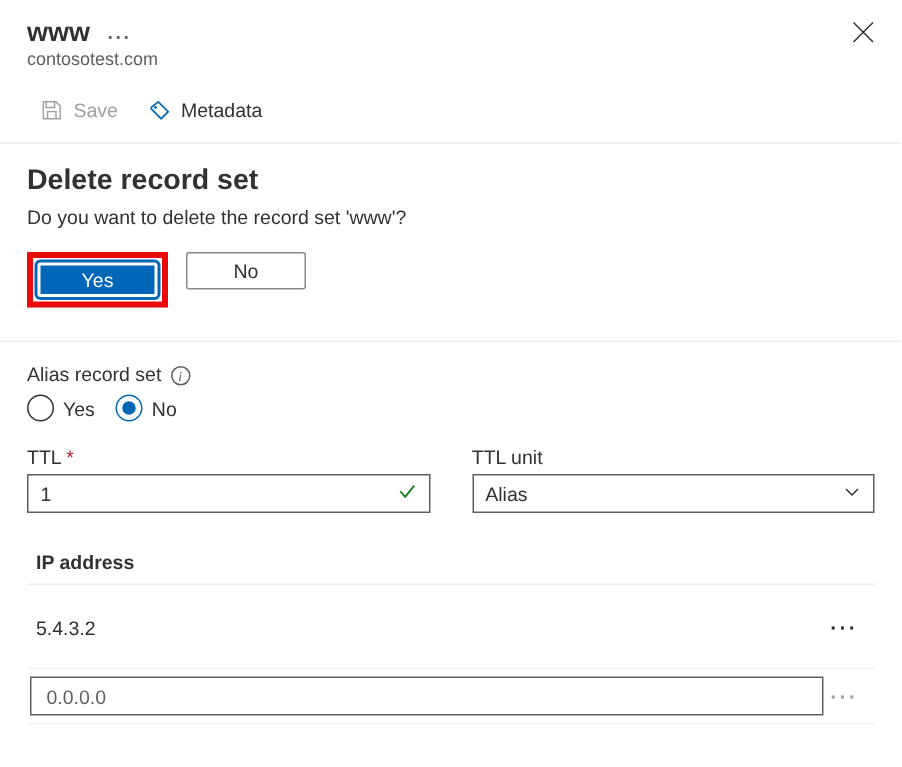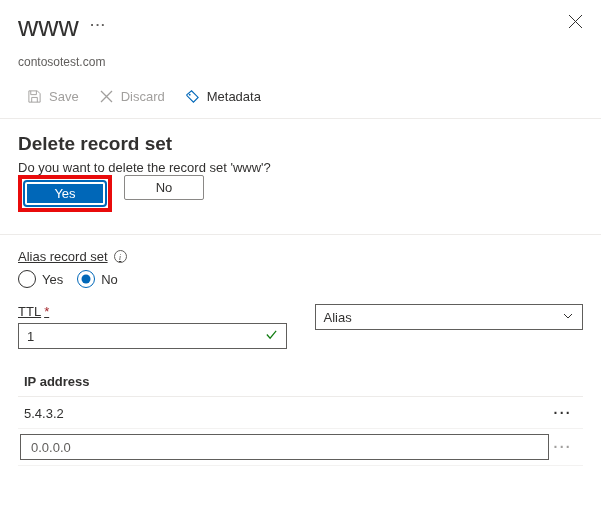--- a/index.html
+++ b/index.html
@@ -10,41 +10,41 @@
       width: 601px;
       height: 511px;
       overflow: hidden;
       font-size: 13px;
     }
     .header {
       padding: 11px 18px 4px 18px;
       position: relative;
     }
     .header-title {
-      font-size: 28px;
-      font-weight: 400;
+      font-size: 18px;
+      font-weight: 700;
       color: #323130;
       letter-spacing: 0;
       display: inline-block;
     }
     .header-more {
       display: inline-block;
       vertical-align: top;
       margin-left: 8px;
       margin-top: 6px;
       color: #605e5c;
       letter-spacing: 1px;
       font-weight: bold;
       font-size: 13px;
       cursor: pointer;
     }
     .header-sub {
       font-size: 12px;
       color: #605e5c;
-      margin-top: 12px;
+      margin-top: 0px;
     }
     .close-btn {
       position: absolute;
       top: 14px;
       right: 18px;
       cursor: pointer;
     }
     .toolbar {
       display: flex;
       align-items: center;
@@ -77,20 +77,21 @@
       padding: 14px 18px 0 18px;
     }
     .dlg-title {
       font-size: 19px;
       font-weight: 600;
       margin-bottom: 5px;
     }
     .dlg-text {
       font-size: 13px;
       color: #323130;
+      margin-bottom: 16px;
     }
     .btn-row {
       display: flex;
       gap: 12px;
       margin-bottom: 22px;
     }
     .btn {
       min-width: 80px;
       height: 25px;
       font-size: 13px;
@@ -120,22 +121,21 @@
     .divider {
       border: none;
       border-top: 1px solid #edebe9;
       margin: 0 -18px 14px -18px;
     }
     .field-label {
       font-size: 13px;
       color: #323130;
       margin-bottom: 4px;
       display: flex;
-      align-items: center;
-      text-decoration: underline;
+      align-items: flex-end;
     }
     .field-label .req { color: #a4262c; margin-left: 3px; }
     .info-icon {
       width: 13px; height: 13px;
       border: 1px solid #605e5c;
       border-radius: 50%;
       display: inline-flex;
       align-items: center; justify-content: center;
       font-size: 9px;
       margin-left: 6px;
@@ -196,21 +196,21 @@
     .ip-header {
       font-size: 13px;
       font-weight: 600;
       padding: 7px 6px;
       border-bottom: 1px solid #edebe9;
       margin-bottom: 1px;
     }
     .ip-row {
       display: flex;
       align-items: center;
-      padding: 7px 6px;
+      padding: 19px 6px;
       border-bottom: 1px solid #f3f2f1;
       font-size: 13px;
     }
     .ip-row .val { flex: 1; }
     .more-dots {
       color: #323130;
       font-weight: bold;
       letter-spacing: 1.5px;
       padding: 0 5px;
       cursor: pointer;
@@ -249,28 +249,20 @@
 </div>
 
 <div class="toolbar">
   <div class="toolbar-item disabled">
     <span class="icon">
       <svg width="15" height="15" viewBox="0 0 16 16">
           <path fill="none" stroke="#a19f9d" stroke-width="1" d="M2 2 H11 L14 5 V14 H2 Z M4 2 V6 H10 V2 M5 14 V9 H11 V14"></path>
         </svg>
     </span>
     <span>Save</span>
-  </div>
-  <div class="toolbar-item disabled">
-    <span class="icon">
-      <svg width="15" height="15" viewBox="0 0 15 15">
-          <path d="M2 2 L13 13 M13 2 L2 13" stroke="#a19f9d" stroke-width="1.3"></path>
-        </svg>
-    </span>
-    <span>Discard</span>
   </div>
   <div class="toolbar-item">
     <span class="icon">
       <svg width="15" height="15" viewBox="0 0 16 16">
           <path fill="none" stroke="#0067b8" stroke-width="1.2" d="M2 6 L7 2 L14 9 L9 14 L2 7 Z"></path>
           <circle cx="5" cy="6" r="1" fill="#0067b8"></circle>
         </svg>
     </span>
     <span>Metadata</span>
   </div>
@@ -312,20 +304,21 @@
       <div class="text-input">
         <span>1</span>
         <span class="check-icon">
           <svg width="13" height="13" viewBox="0 0 14 14">
               <path d="M2 7 L5.5 11 L12 3" fill="none" stroke="#107c10" stroke-width="1.3"></path>
             </svg>
         </span>
       </div>
     </div>
     <div>
+      <div class="field-label">TTL unit</div>
       <div class="select-input">
         <span>Alias</span>
         <span>
           <svg width="12" height="12" viewBox="0 0 12 12">
               <path d="M2 4 L6 8 L10 4" fill="none" stroke="#323130" stroke-width="1"></path>
             </svg>
         </span>
       </div>
     </div>
   </div>

